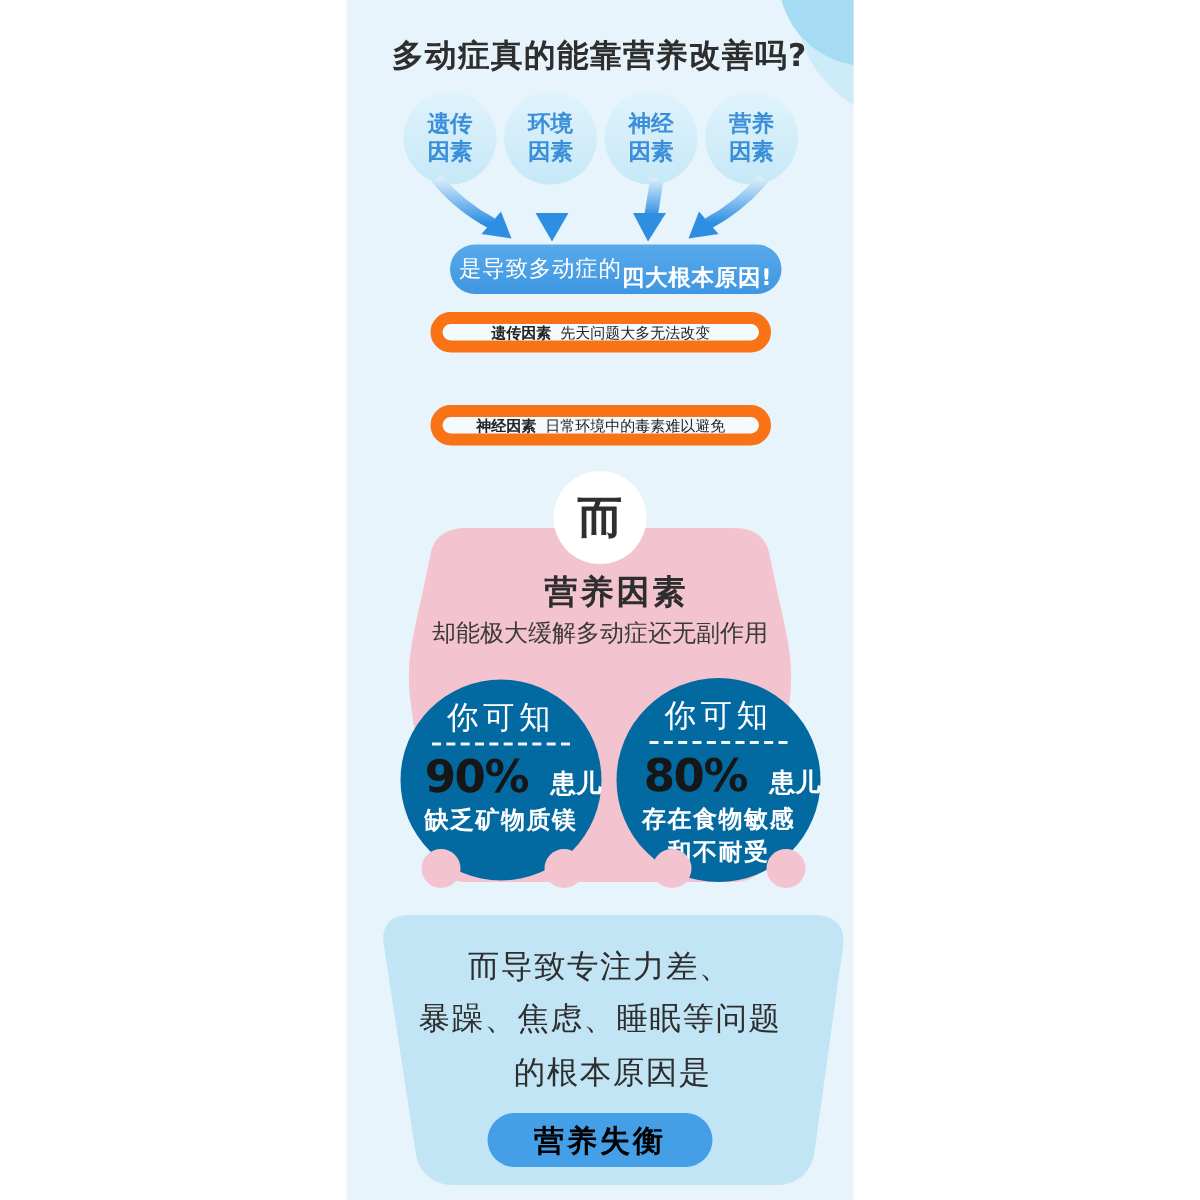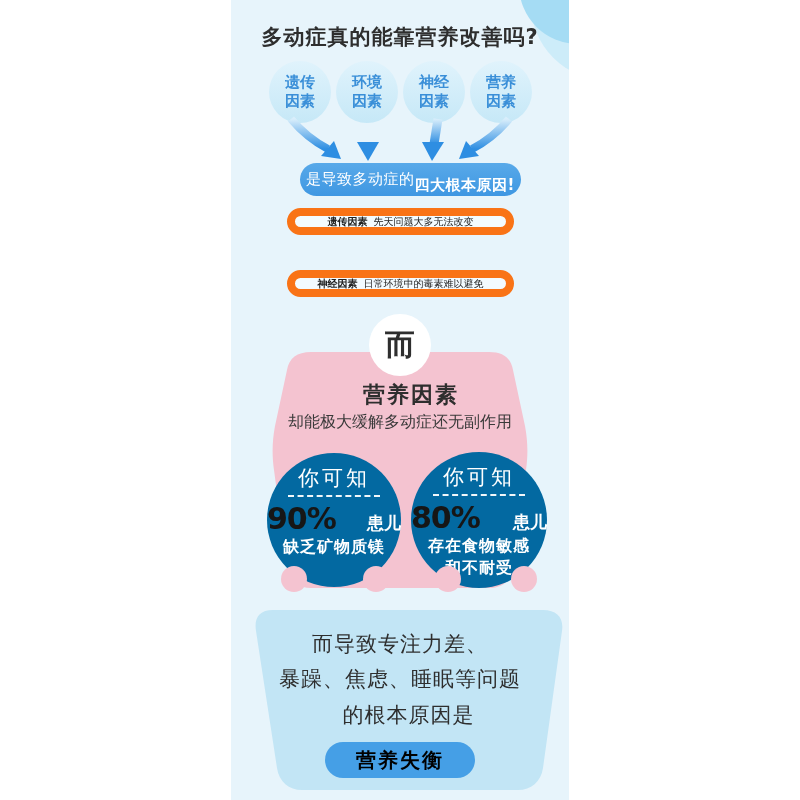--- a/index.html
+++ b/index.html
@@ -31,21 +31,21 @@
   .pink-blob { position:absolute; left:0; top:330px; width:338px; height:270px; }
   .connector { position:absolute; left:138px; top:314px; width:62px; height:62px; border-radius:50%; background:#ffffff; display:flex; align-items:center; justify-content:center; font-size:30px; font-weight:bold; color:#2e2e2e; z-index:5; }
   .nut-title { position:absolute; left:0; top:380px; width:360px; text-align:center; font-size:22px; font-weight:bold; color:#2e2e2e; letter-spacing:2px; z-index:4; }
   .nut-sub { position:absolute; left:0; top:412px; width:338px; text-align:center; font-size:16px; color:#3a3a3a; z-index:4; }
 
   .stat { position:absolute; border-radius:50%; background:#0369a1; color:#ffffff; text-align:center; z-index:3; }
   .stat1 { left:36px; top:453px; width:134px; height:134px; }
   .stat2 { left:180px; top:452px; width:136px; height:136px; }
   .stat .intro { font-size:21px; letter-spacing:3px; margin-top:11px; font-weight:500; }
   .stat .dash { width:92px; margin:3px auto 4px auto; border-top:2px dashed rgba(255,255,255,0.95); }
-  .stat .pct-row { display:flex; align-items:baseline; justify-content:space-between; }
+  .stat .pct-row { display:flex; align-items:baseline; justify-content:flex-end; }
   .stat .pct { font-size:30px; font-weight:bold; color:#161616; letter-spacing:-1px; }
   .stat .pct-suffix { font-size:17px; font-weight:bold; color:#ffffff;margin-left:15px; }
   .stat .line { font-size:16px; font-weight:bold; line-height:1.35; letter-spacing:1px; }
   .notch { position:absolute; width:26px; height:26px; border-radius:50%; background:#f4c3d0; z-index:4; top:566px; }
   .n1{ left:50px; } .n2{ left:132px; } .n3{ left:204px; } .n4{ left:280px; }
 
   
   .trapezoid { position:absolute; left:0; top:600px; width:338px; height:200px; }
   .concl { position:absolute; left:0; width:338px; text-align:center; font-size:21px; color:#2e2e2e; z-index:4; letter-spacing:1px; }
   .concl b { font-weight:normal; }

